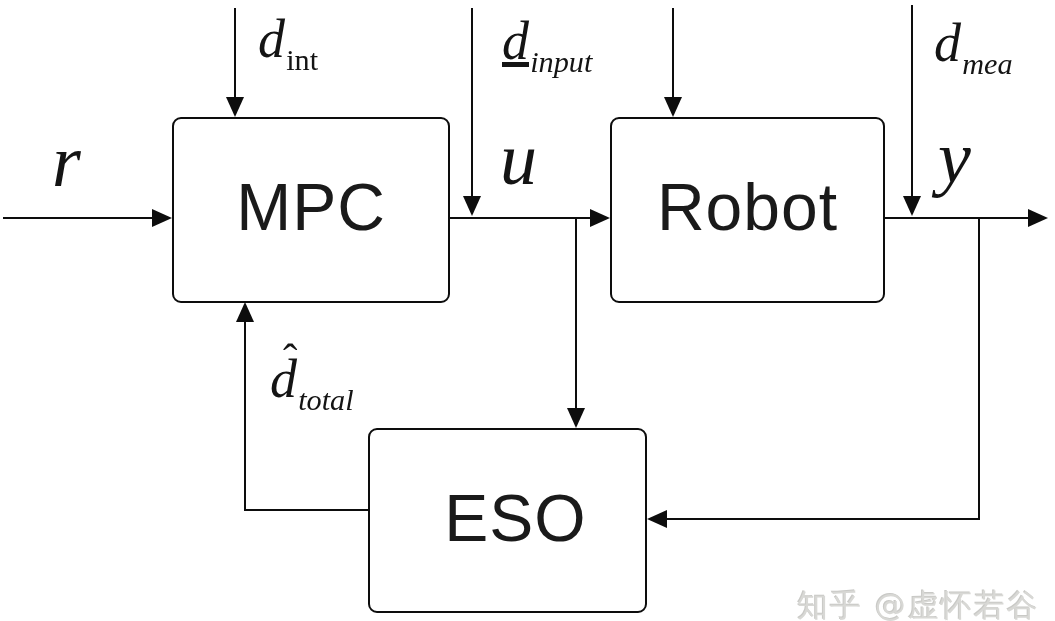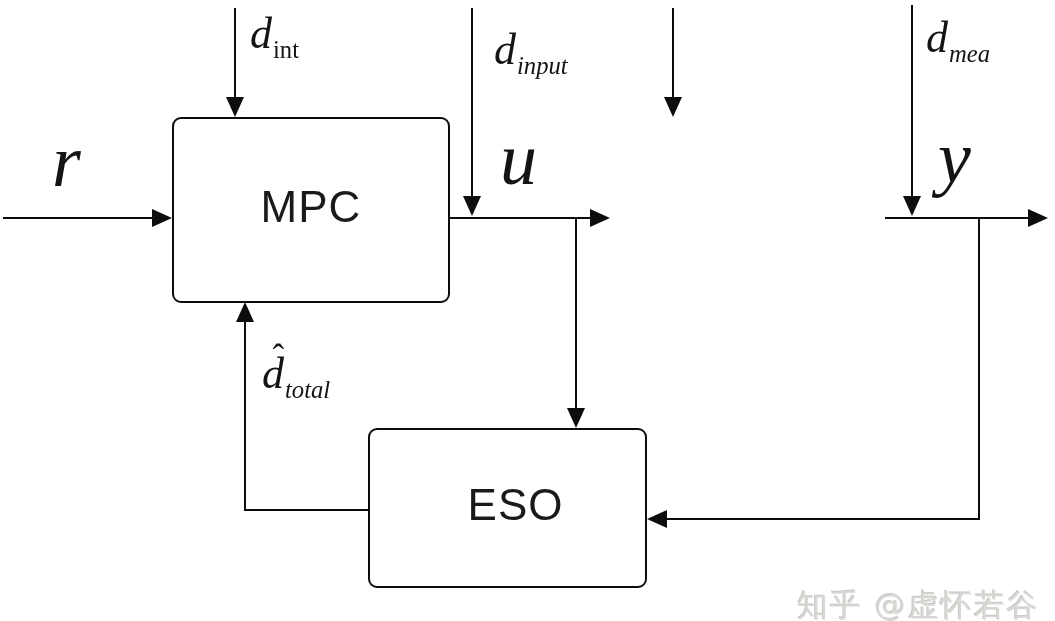--- a/index.html
+++ b/index.html
@@ -22,29 +22,29 @@
     border-radius: 9px;
     background: #ffffff;
     display: flex;
     align-items: center;
     justify-content: center;
     box-sizing: border-box;
     z-index: 2;
   }
   .block .block-label {
     font-family: "Liberation Sans", sans-serif;
-    font-size: 44px;
+    font-size: 66px;
     color: #1a1a1a;
     letter-spacing: 1px;
     line-height: 1;
     padding-bottom: 6px;
   }
   #mpc-block   { left: 172px; top: 117px; width: 278px; height: 186px; }
   #robot-block { left: 610px; top: 117px; width: 275px; height: 186px; }
-  #eso-block   { left: 368px; top: 428px; width: 279px; height: 160px; padding-left: 16px; }
+  #eso-block   { left: 368px; top: 428px; width: 279px; height: 185px; padding-left: 16px; }
 
   
   .hline, .vline {
     position: absolute;
     background: #0d0d0d;
     z-index: 1;
   }
   .hline { height: 2px; }
   .vline { width: 2px; }
 
@@ -80,21 +80,21 @@
   .siglabel {
     position: absolute;
     font-family: "Liberation Serif", serif;
     font-style: italic;
     color: #141414;
     line-height: 1;
     white-space: nowrap;
     z-index: 4;
   }
   .siglabel.big { font-size: 74px; }
-  .siglabel.dlab { font-size: 44px; }
+  .siglabel.dlab { font-size: 54px; margin-left: 8px; }
   .siglabel .sub {
     display: inline-block;
     font-size: 0.56em;
     transform: translateY(0.42em);
     margin-left: 0.04em;
   }
   .siglabel .sub.upright { font-style: normal; }
   .mainwrap { position: relative; display: inline-block; }
   .mainwrap .hat {
     position: absolute;
@@ -119,20 +119,23 @@
   }
 </style>
 </head>
 <body>
 
 <div id="canvas">
 
   <div class="block" id="mpc-block">
     <span class="block-label">MPC</span>
   </div>
+  <div class="block" id="robot-block">
+    <span class="block-label">Robot</span>
+  </div>
   <div class="block" id="eso-block">
     <span class="block-label">ESO</span>
   </div>
 
   <div class="hline" style="left:3px; top:217px; width:152px;"></div>
   <div class="ah ah-right" style="left:152px; top:209px;"></div>
   <div class="siglabel big" style="left:52px; top:124px;">
     <span class="main">r</span>
   </div>
 
@@ -143,21 +146,21 @@
   </div>
 
   <div class="hline" style="left:449px; top:217px; width:143px;"></div>
   <div class="ah ah-right" style="left:590px; top:209px;"></div>
   <div class="siglabel big" style="left:500px; top:122px;">
     <span class="main">u</span>
   </div>
 
   <div class="vline" style="left:471px; top:8px; height:190px;"></div>
   <div class="ah ah-down" style="left:463px; top:196px;"></div>
-  <div class="siglabel dlab" style="left:494px; top:28px;">
+  <div class="siglabel dlab" style="left:494px; top:14px;text-decoration:underline;">
     <span class="main">d</span><span class="sub">input</span>
   </div>
 
   <div class="vline" style="left:575px; top:218px; height:192px;"></div>
   <div class="ah ah-down" style="left:567px; top:408px;"></div>
 
   <div class="vline" style="left:672px; top:8px; height:92px;"></div>
   <div class="ah ah-down" style="left:664px; top:97px;"></div>
 
   <div class="hline" style="left:885px; top:217px; width:145px;"></div>

